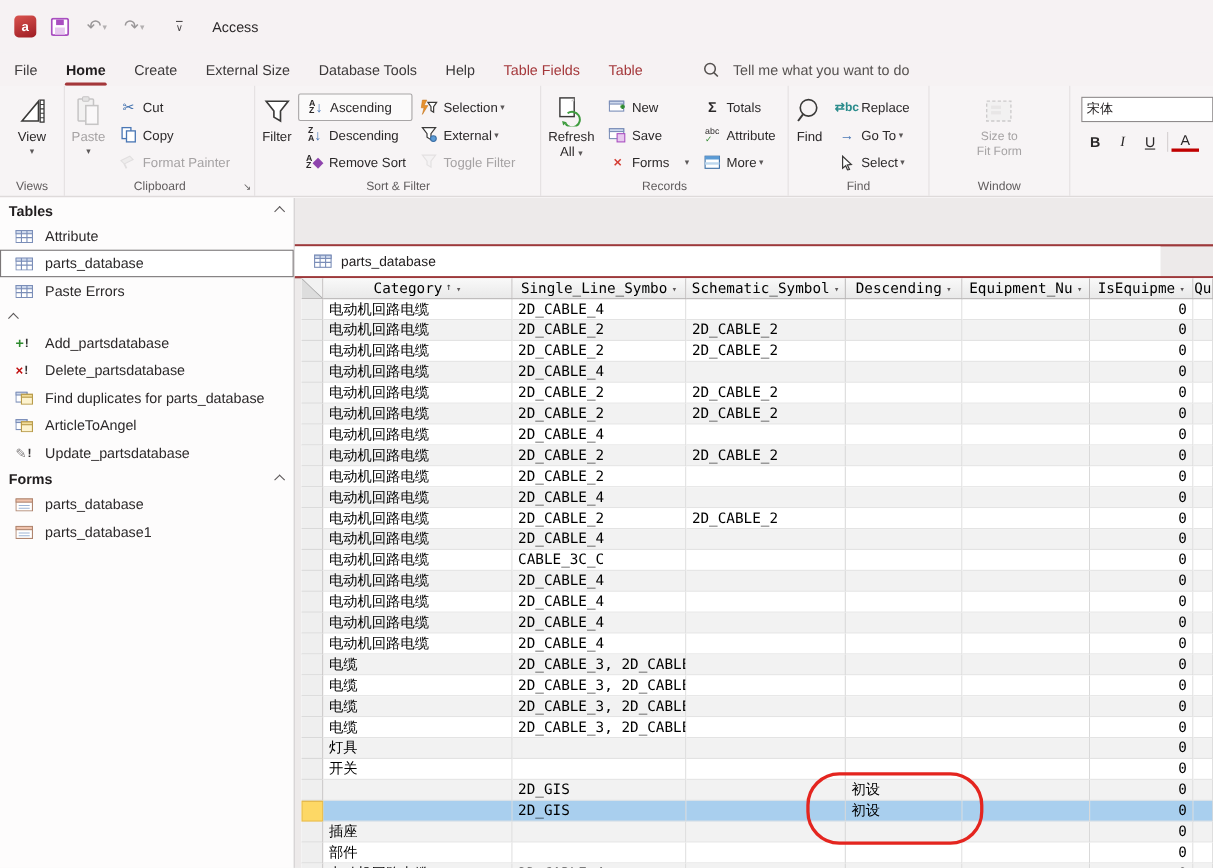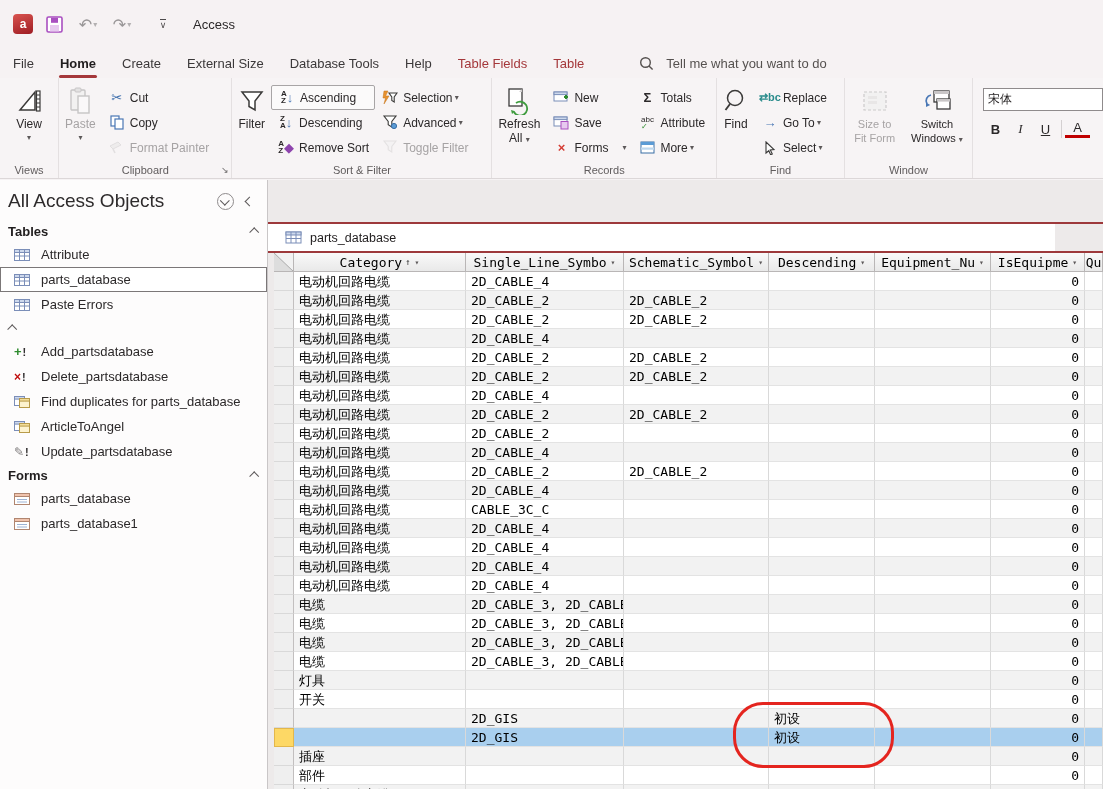--- a/index.html
+++ b/index.html
@@ -272,21 +272,21 @@
             <span>Selection</span>
               <span class="caret">&nbsp;▾</span>
           </div>
           <div class="sb">
             <span class="sicon">
               <svg width="16" height="15" viewBox="0 0 16 15">
                 <path d="M2 1 H14 L9.8 6.5 V12 L6.2 9.8 V6.5 Z" fill="#fff" stroke="#3b3a39" stroke-width="1.1"></path>
                 <circle cx="12" cy="11" r="2.6" fill="#5b9bd5" stroke="#3a6ea5"></circle>
               </svg>
               </span>
-            <span>Advanced</span>
+            <span>External</span>
               <span class="caret">&nbsp;▾</span>
           </div>
           <div class="sb disabled">
             <span class="sicon">
               <svg width="16" height="15" viewBox="0 0 16 15">
                 <path d="M2 1 H14 L9.8 6.5 V12 L6.2 9.8 V6.5 Z" fill="#eceaea" stroke="#9b9899" stroke-width="1.1"></path>
               </svg>
               </span>
             <span>Toggle Filter</span>
           </div>
@@ -404,60 +404,39 @@
           <span class="icon">
             <svg width="26" height="22" viewBox="0 0 26 22">
               <rect x="2" y="2" width="22" height="18" fill="#f0eeee" stroke="#9b9899" stroke-dasharray="3 2" stroke-width="1.2"></rect>
               <rect x="6" y="6" width="9" height="3" fill="#d8d5d6"></rect>
                 <rect x="6" y="11" width="9" height="3" fill="#d8d5d6"></rect>
             </svg>
             </span>
           <span>Size to</span>
           <span>Fit Form</span>
         </div>
-        <div class="big" style="font-size:11px">
-          <span class="icon">
-            <svg width="28" height="24" viewBox="0 0 28 24">
-              <rect x="11" y="2" width="15" height="11" fill="#fff" stroke="#3b3a39" stroke-width="1.3"></rect>
-              <rect x="11" y="2" width="15" height="3" fill="#c9c6c7"></rect>
-              <rect x="14" y="10" width="13" height="10" fill="#fff" stroke="#3b3a39" stroke-width="1.3"></rect>
-              <rect x="14" y="10" width="13" height="2.6" fill="#c9c6c7"></rect>
-              <path d="M8 6 a6 6 0 0 0 -4 9" fill="none" stroke="#4a77b5" stroke-width="1.7"></path>
-              <path d="M3 18 L7.2 16 L3 13.6 Z" fill="#4a77b5"></path>
-            </svg>
-            </span>
-          <span>Switch</span>
-          <span><span>Windows</span> <span class="caret">▾</span></span>
-        </div>
       </div>
       <div class="rgroup-label">Window</div>
     </div>
 
     <div class="rgroup" style="flex:1;border-right:none;padding-left:10px">
       <input class="fontbox" readonly="" value="宋体" style="">
       <div class="fmtrow">
         <span class="fbtn" style="font-weight:bold">B</span>
         <span class="fbtn" style="font-style:italic;font-family:'Liberation Serif',serif">I</span>
         <span class="fbtn" style="text-decoration:underline">U</span>
         <span class="fmt-sep"></span>
         <span class="fbtn fontcolor">A</span>
       </div>
     </div>
   </div>
 
   <div class="bodyarea">
 
     <div class="sidebar">
-      <div class="sb-header">
-        <div class="sb-title">All Access Objects</div>
-        <div class="sb-circle">
-            <span class="chev down"></span>
-          </div>
-        <span class="chev left" style="margin-right:6px"></span>
-      </div>
       <div>
           <div class="nav-section-header">
             <span class="lbl">Tables</span>
             <span class="chev up"></span>
           </div>
           <div class="nav-item">
             <span class="nicon">
               <svg width="16" height="12" viewBox="0 0 16 12">
                 <rect x="0.5" y="0.5" width="15" height="11" fill="#fff" stroke="#7b8eb8"></rect>
                 <rect x="0.5" y="0.5" width="15" height="3" fill="#cdd8ec" stroke="#7b8eb8"></rect>

